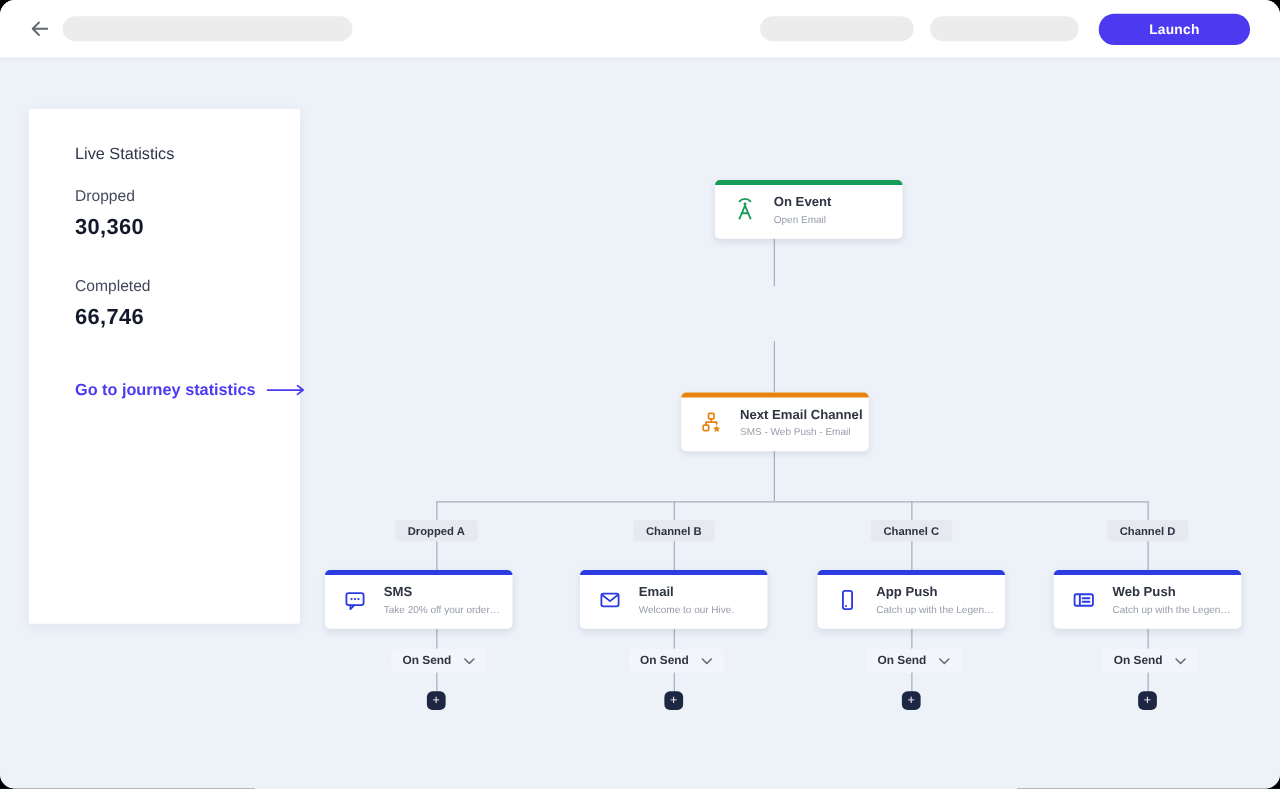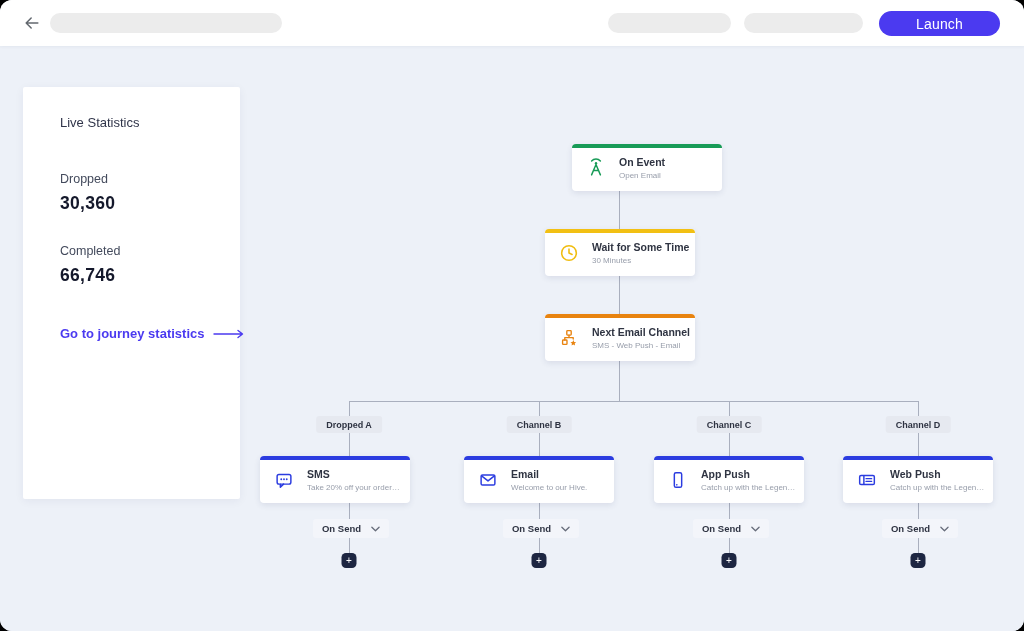--- a/index.html
+++ b/index.html
@@ -12,30 +12,30 @@
   .screen{position:relative;width:1024px;height:631px;border-radius:12px;overflow:hidden;background:var(--canvas);}
 
   
   .topbar{position:absolute;top:0;left:0;right:0;height:46px;background:#fff;box-shadow:0 1px 3px rgba(20,30,70,.05);z-index:5;}
   .back-btn{position:absolute;left:22px;top:13px;width:20px;height:20px;color:#63686f;cursor:pointer;}
   .skel{position:absolute;top:13px;height:20px;border-radius:10px;background:#ececec;}
   .skel1{left:50px;width:232px;}
   .skel2{left:608px;width:123px;}
   .skel3{left:744px;width:119px;}
   .launch-btn{position:absolute;left:879px;top:11px;width:121px;height:25px;border:none;border-radius:13px;
-    background:var(--indigo);color:#fff;font-size:14px;font-weight:400;font-family:"Liberation Sans",sans-serif;
+    background:var(--indigo);color:#fff;font-size:11px;font-weight:700;font-family:"Liberation Sans",sans-serif;
     display:flex;align-items:center;justify-content:center;cursor:pointer;letter-spacing:.2px;}
 
   
   .canvas{position:absolute;top:46px;left:0;width:1024px;height:585px;background:var(--canvas);}
 
   
   .stats-panel{position:absolute;left:23px;top:41px;width:217px;height:412px;background:#fff;border-radius:2px;
     box-shadow:0 2px 10px rgba(30,40,90,.06);padding:28px 20px 0 37px;}
-  .stats-title{font-size:13px;font-weight:500;color:#30354a;margin-bottom:42px;}
+  .stats-title{font-size:13px;font-weight:500;color:#30354a;margin-bottom:20px;}
   .stat-group{margin-bottom:30px;}
   .stat-label{font-size:12.5px;color:#434a5c;margin-bottom:7px;}
   .stat-value{font-size:17.5px;font-weight:700;color:#14182b;letter-spacing:.3px;}
   .stats-link{display:flex;align-items:center;gap:9px;margin-top:40px;color:var(--indigo);
     font-size:13px;font-weight:700;cursor:pointer;white-space:nowrap;}
   .stats-link svg{flex:0 0 auto;}
 
   
   .vline,.hline{position:absolute;background:var(--line);}
   .vline{width:1px;}
@@ -138,32 +138,20 @@
           <circle cx="12" cy="6.8" r="1.3" fill="currentColor" stroke="none"></circle>
           <path d="M7.2 4.4a6.4 6.4 0 0 1 9.6 0"></path>
         </svg>
       </span>
       <span class="node-text">
         <span class="node-title">On Event</span>
         <span class="node-sub">Open Email</span>
       </span>
     </div>
 
-    <div class="node node--wait" style="left:545px;top:183px;">
-      <span class="node-icon">
-        <svg width="22" height="22" viewBox="0 0 24 24" fill="none" stroke="currentColor" stroke-width="1.7" stroke-linecap="round" stroke-linejoin="round">
-          <circle cx="12" cy="12" r="8"></circle>
-          <path d="M12 7.8V12l3.4 1.6"></path>
-        </svg>
-      </span>
-      <span class="node-text">
-        <span class="node-title">Wait for Some Time</span>
-        <span class="node-sub">30 Minutes</span>
-      </span>
-    </div>
 
     <div class="node node--nbc" style="left:545px;top:268px;">
       <span class="node-icon">
         <svg width="22" height="22" viewBox="0 0 24 24" fill="none" stroke="currentColor" stroke-width="1.5" stroke-linecap="round" stroke-linejoin="round">
           <rect x="9.6" y="4" width="4.8" height="4.8" rx="0.8"></rect>
           <path d="M12 8.8v2.8M12 11.6H7.4v2.6M12 11.6h4.6v1.6"></path>
           <rect x="5" y="14.2" width="4.8" height="4.8" rx="0.8"></rect>
           <polygon points="16.7,14.3 17.6,16.3 19.8,16.5 18.2,18 18.6,20.2 16.7,19.1 14.8,20.2 15.2,18 13.6,16.5 15.8,16.3" fill="currentColor" stroke="none"></polygon>
         </svg>
       </span>

